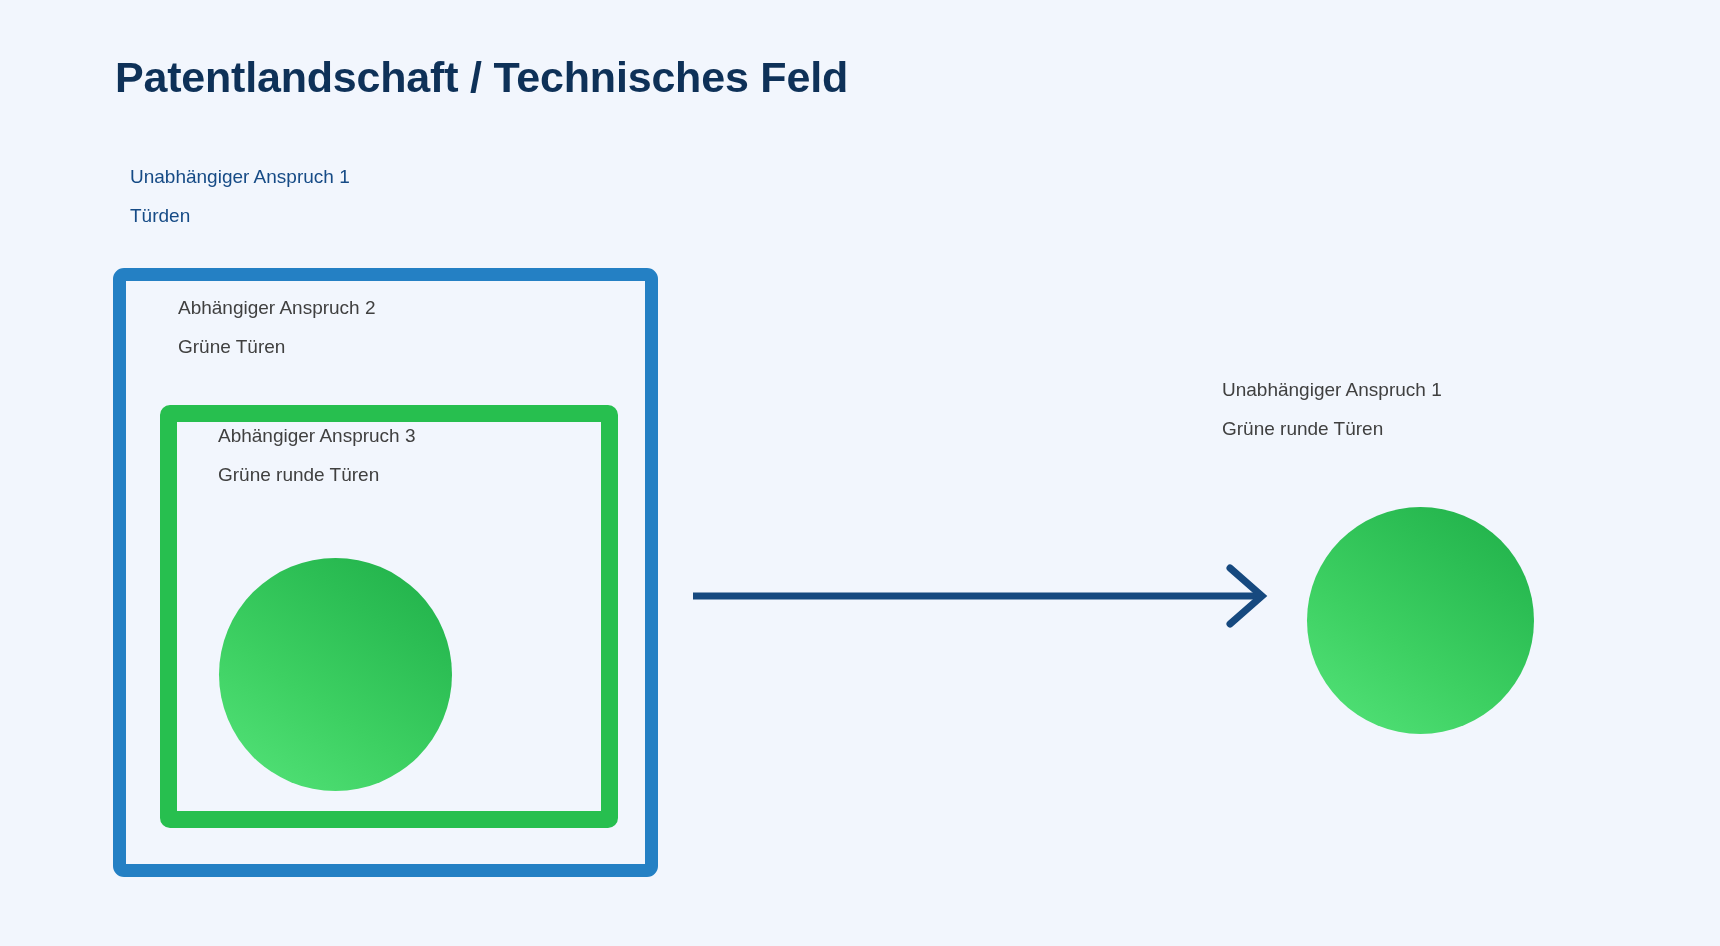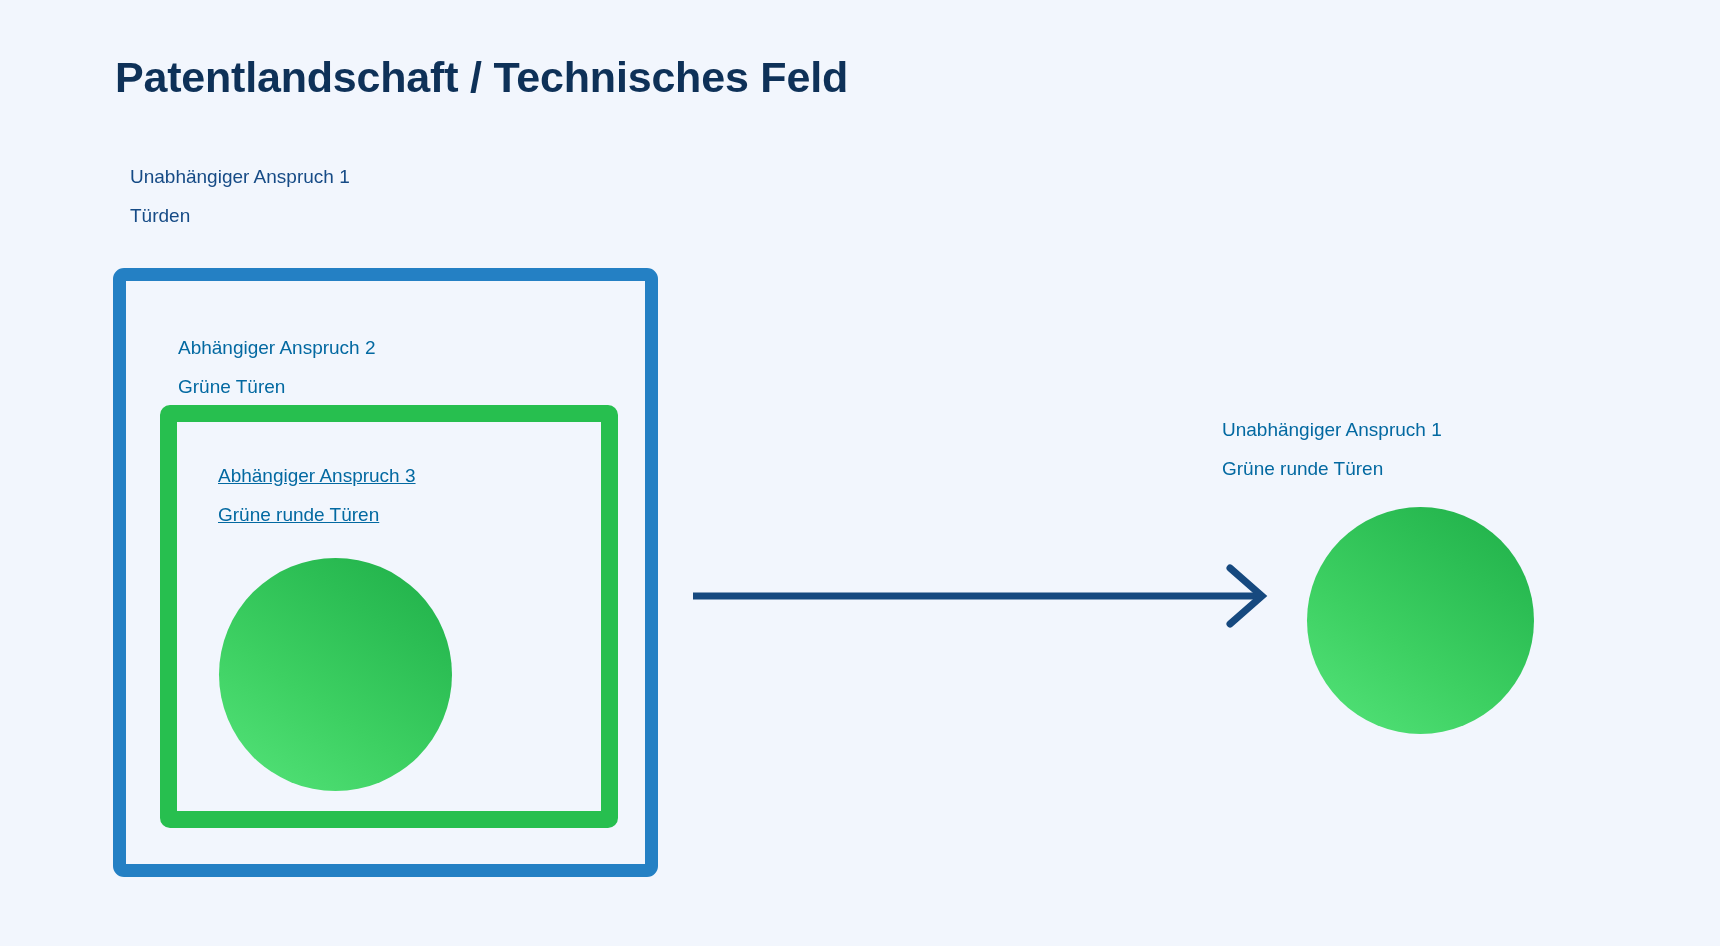--- a/index.html
+++ b/index.html
@@ -26,21 +26,21 @@
 
   
   .caption{
     position:absolute;
     font-size:19px;
     line-height:39px;
     font-weight:400;
     white-space:pre-line;
   }
   .caption.navy{color:#164b86;}
-  .caption.green{color:#0369a1;margin-top:40px;}
+  .caption.green{color:#404040;}
 
   
   .claim-box{
     position:absolute;
     background:transparent;
     box-sizing:border-box;
   }
   .claim-box.outer{
     left:113px; top:268px;
     width:545px; height:609px;
@@ -73,21 +73,21 @@
     position:absolute;
     left:795px; top:538px;
     font-size:27px;
     color:#164b86;
     white-space:nowrap;
   }
 
   
   .cap-claim1 { left:130px;  top:157px; }
   .cap-claim2 { left:178px;  top:288px; }
-  .cap-claim3 { left:218px;  top:416px;text-decoration:underline; }
+  .cap-claim3 { left:218px;  top:416px; }
   .cap-result { left:1222px; top:370px; }
 </style>
 </head>
 <body>
 
 <div id="canvas">
 
   <div class="page-title">Patentlandschaft / Technisches Feld</div>
 
   <div class="caption navy cap-claim1">Unabhängiger Anspruch 1

